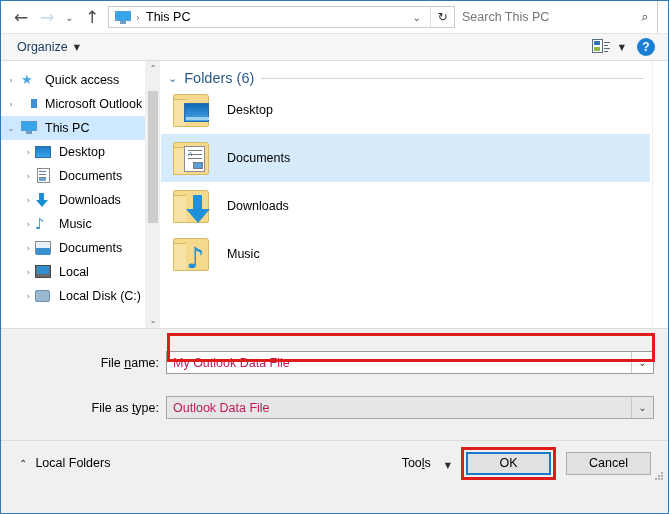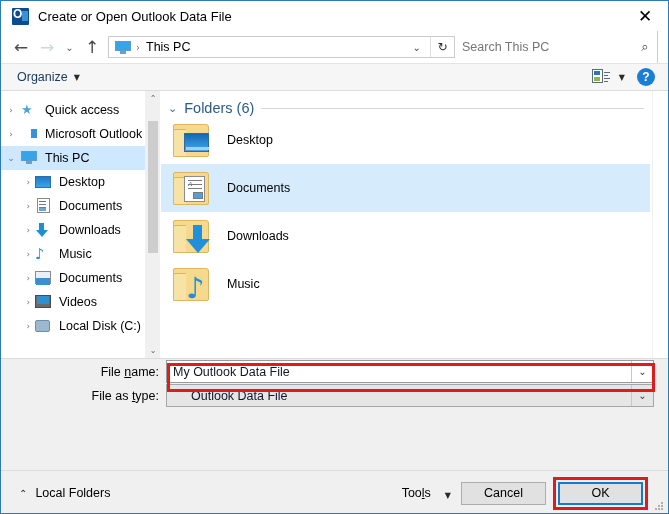--- a/index.html
+++ b/index.html
@@ -423,21 +423,21 @@
     background: #f0f0f0;
     padding: 0;
     position: relative;
     height: 157px;
     border-top: 1px solid #dcdcdc;
   }
   .form-row {
     display: flex;
     align-items: center;
     height: 23px;
-    margin-top: 1px;
+    margin-top: 22px;
   }
   .form-label {
     width: 165px;
     text-align: right;
     padding-right: 7px;
     font-size: 12.5px;
     color: #000000;
     white-space: nowrap;
     flex: 0 0 auto;
   }
@@ -445,28 +445,28 @@
   .combo {
     flex: 1 1 auto;
     height: 23px;
     display: flex;
     align-items: center;
     border: 1px solid #9a9a9a;
     background: #ffffff;
     margin-right: 14px;
     min-width: 0;
   }
-  .combo.readonly { background: #e6e6e6; border-color: #a6a6a6; padding-left: 18px; }
+  .combo.readonly { background: #e6e6e6; border-color: #a6a6a6; }
   .combo input, .combo .val {
     flex: 1 1 auto;
     border: none;
     outline: none;
     background: transparent;
     font-size: 12.5px;
-    color: #0f172a;
+    color: #be185d;
     padding-left: 6px;
     font-family: "Liberation Sans", sans-serif;
     min-width: 0;
   }
   .combo .drop {
     width: 22px;
     height: 100%;
     border-left: 1px solid #c8c8c8;
     display: flex;
     align-items: center;
@@ -581,25 +581,20 @@
     position: absolute;
     width: 2px; height: 2px;
     background: #b0b0b0;
   }
 </style>
 </head>
 <body>
 
 <div id="window">
 
-  <div id="titlebar">
-    <div id="title-icon"></div>
-    <div id="title-text">Create or Open Outlook Data File</div>
-    <div id="close-btn">✕</div>
-  </div>
 
   <div id="navbar">
     <div class="nav-arrow">←</div>
     <div class="nav-arrow disabled">→</div>
     <div class="nav-arrow small">⌄</div>
     <div class="nav-arrow">↑</div>
     <div id="addressbar">
       <div id="addr-icon">
         <div class="screen"></div>
           <div class="stand"></div>
@@ -685,21 +680,21 @@
             <span class="ticon">
               <span class="ic-pic" style="display:block"></span>
             </span>
             <span class="tlabel">Documents</span>
           </div>
           <div class="tree-item">
             <span class="tw indent">›</span>
             <span class="ticon">
               <span class="ic-vid" style="display:block"></span>
             </span>
-            <span class="tlabel">Videos</span>
+            <span class="tlabel">Local</span>
           </div>
           <div class="tree-item">
             <span class="tw indent">›</span>
             <span class="ticon">
               <span class="ic-disk" style="display:block"></span>
             </span>
             <span class="tlabel">Local Disk (C:)</span>
           </div>
         </div>
       <div class="sb-scroll">
@@ -792,24 +787,24 @@
         <span class="chev">⌃</span>
         <span>Local Folders</span>
       </div>
       <div id="footer-right">
         <div id="tools">
           <span>Too</span>
             <u>l</u>
             <span>s</span>
           <span class="chev">▼</span>
         </div>
-        <div id="cancel-btn">Cancel</div>
         <div id="ok-wrap">
           <div id="ok-btn">OK</div>
         </div>
+        <div id="cancel-btn">Cancel</div>
       </div>
       <div id="grip">
         <i style="left:6px;top:0"></i>
           <i style="left:3px;top:3px"></i>
           <i style="left:6px;top:3px"></i>
         <i style="left:0;top:6px"></i>
           <i style="left:3px;top:6px"></i>
           <i style="left:6px;top:6px"></i>
       </div>
     </div>

